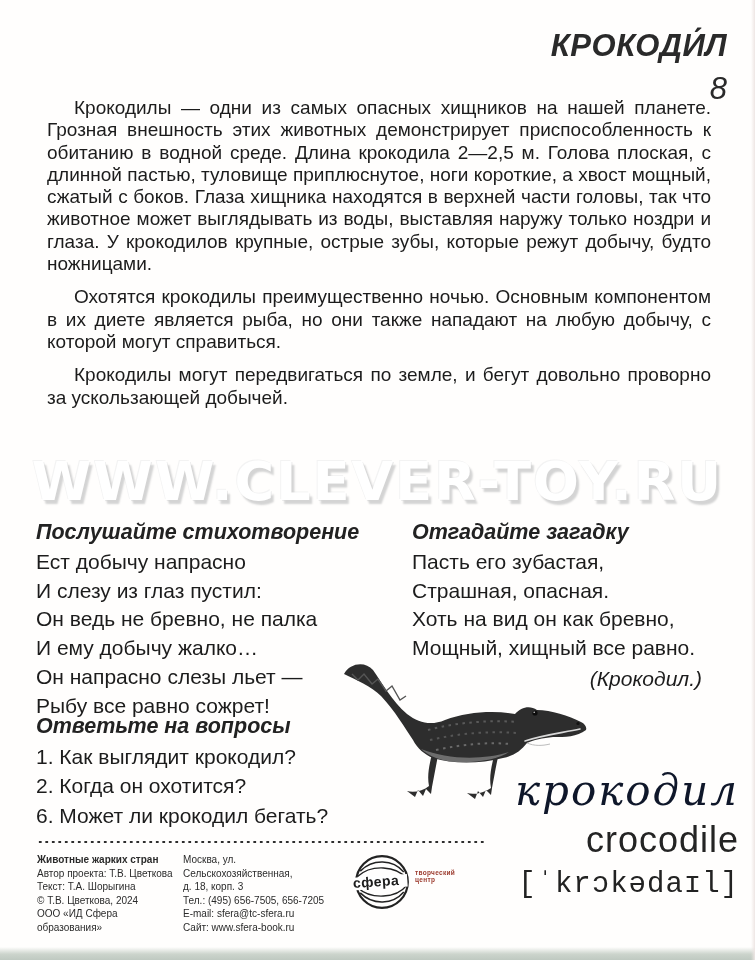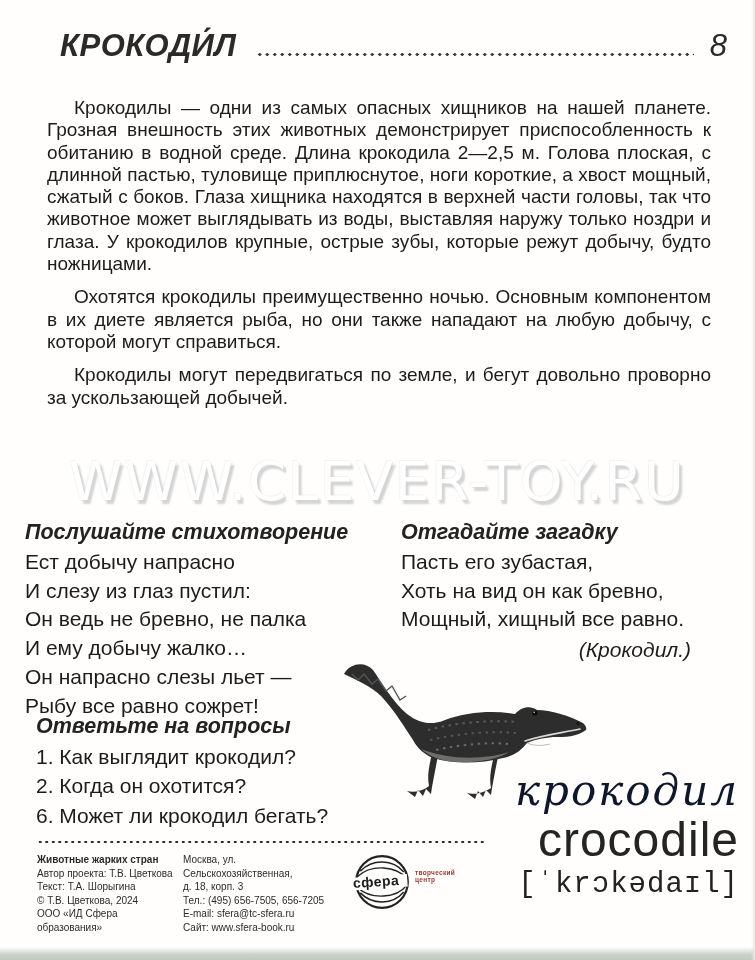--- a/index.html
+++ b/index.html
@@ -2,61 +2,61 @@
 <html><head>
 <meta charset="utf-8">
 <style>
   html,body { margin:0; padding:0; background:#9a9a9a; }
   .page {
     position:relative; width:755px; height:960px; margin:0 auto;
     background:#fffefd; overflow:hidden;
     font-family:"Liberation Sans", sans-serif; color:#1c1c1c;
   }
   
-  .header { position:absolute; top:28px; left:60px; right:28px; display:flex; align-items:flex-end; }
+  .header { position:absolute; top:28px; left:60px; right:28px; display:flex; align-items:flex-end;flex-direction:column; }
   .page-title { font-size:31px; font-weight:bold; font-style:italic; letter-spacing:0.5px; color:#2a2a2a; white-space:nowrap; }
   .leader-dots {
     flex:1; height:5px; margin:0 16px 7px 20px;
     background-image:radial-gradient(circle, #3c3c3c 1.6px, rgba(0,0,0,0) 1.7px);
     background-size:7.5px 5px; background-repeat:repeat-x; background-position:0 50%;
   }
   .page-number { font-size:31px; font-style:italic; font-weight:normal; color:#2a2a2a; margin-bottom:0; }
 
   
   .article { position:absolute; top:86px; left:36px; width:686px; z-index:2; }
   .article p { margin:11px; font-size:19px; line-height:22.3px; text-align:justify; text-indent:27px; }
 
   
   .watermark {
     position:absolute; top:450px; left:50%; transform:translateX(-50%);
     z-index:1; white-space:nowrap;
-    font-family:"DejaVu Sans", sans-serif; font-weight:normal; font-size:54px; letter-spacing:2px;
+    font-family:"DejaVu Sans", sans-serif; font-weight:bold; font-size:54px; letter-spacing:2px;
     color:#ffffff;
     text-shadow: 3px 4px 2px #d4d4d4, 1px 1px 0 #ececec, -1px -1px 0 #f3f3f3;
   }
 
   
-  .columns { position:absolute; top:518px; left:25px; width:692px; display:flex; z-index:2; }
+  .columns { position:absolute; top:518px; left:36px; width:692px; display:flex; z-index:2; }
   .col-poem { width:376px; }
   .col-riddle { width:316px; }
   .section-heading { font-size:21.5px; font-weight:bold; font-style:italic; line-height:28px; margin-bottom:2px; color:#222; }
   .verse-line { font-size:21px; line-height:28.7px; }
   .riddle-answer { font-size:21px; font-style:italic; line-height:29px; text-align:right; padding-right:26px; margin-top:1px; }
 
   
   .questions { position:absolute; top:712px; left:36px; width:376px; z-index:2; }
   .question-line { font-size:21px; line-height:29.3px; }
 
   
   .croc-wrap { position:absolute; top:660px; left:328px; width:264px; height:142px; z-index:1; }
 
   
   .vocab { position:absolute; top:768px; right:16px; text-align:right; z-index:2; }
   .vocab-ru { font-family:"DejaVu Serif", serif; font-style:italic; font-size:42px; line-height:46px; letter-spacing:2px; color:#0f172a; }
-  .vocab-en { font-size:48px; line-height:52px; font-weight:normal; letter-spacing:1px; color:#242424; }
+  .vocab-en { font-size:36px; line-height:52px; font-weight:normal; letter-spacing:1px; color:#242424; }
   .vocab-ipa { font-family:Liberation Mono, monospace; font-size:29px; line-height:38px; letter-spacing:1px; color:#222; }
 
   
   .footer { position:absolute; left:37px; top:840px; width:452px; z-index:2; }
   .footer-dots {
     height:4px; width:448px; margin-bottom:9px;
     background-image:radial-gradient(circle, #2e2e2e 1.3px, rgba(0,0,0,0) 1.4px);
     background-size:6.5px 4px; background-repeat:repeat-x; background-position:0 50%;
   }
   .footer-cols { display:flex; }
@@ -99,20 +99,21 @@
       <div class="verse-line">Ест добычу напрасно</div>
       <div class="verse-line">И слезу из глаз пустил:</div>
       <div class="verse-line">Он ведь не бревно, не палка</div>
       <div class="verse-line">И ему добычу жалко…</div>
       <div class="verse-line">Он напрасно слезы льет —</div>
       <div class="verse-line">Рыбу все равно сожрет!</div>
     </div>
     <div class="col-riddle">
       <div class="section-heading">Отгадайте загадку</div>
       <div class="verse-line">Пасть его зубастая,</div>
+      <div class="verse-line">Страшная, опасная.</div>
       <div class="verse-line">Хоть на вид он как бревно,</div>
       <div class="verse-line">Мощный, хищный все равно.</div>
       <div class="riddle-answer">(Крокодил.)</div>
     </div>
   </div>
 
   <div class="croc-wrap">
     <svg width="264" height="142" viewBox="0 0 264 142" xmlns="http://www.w3.org/2000/svg">
 
       <path fill="#2d2d2d" d="M16,14

